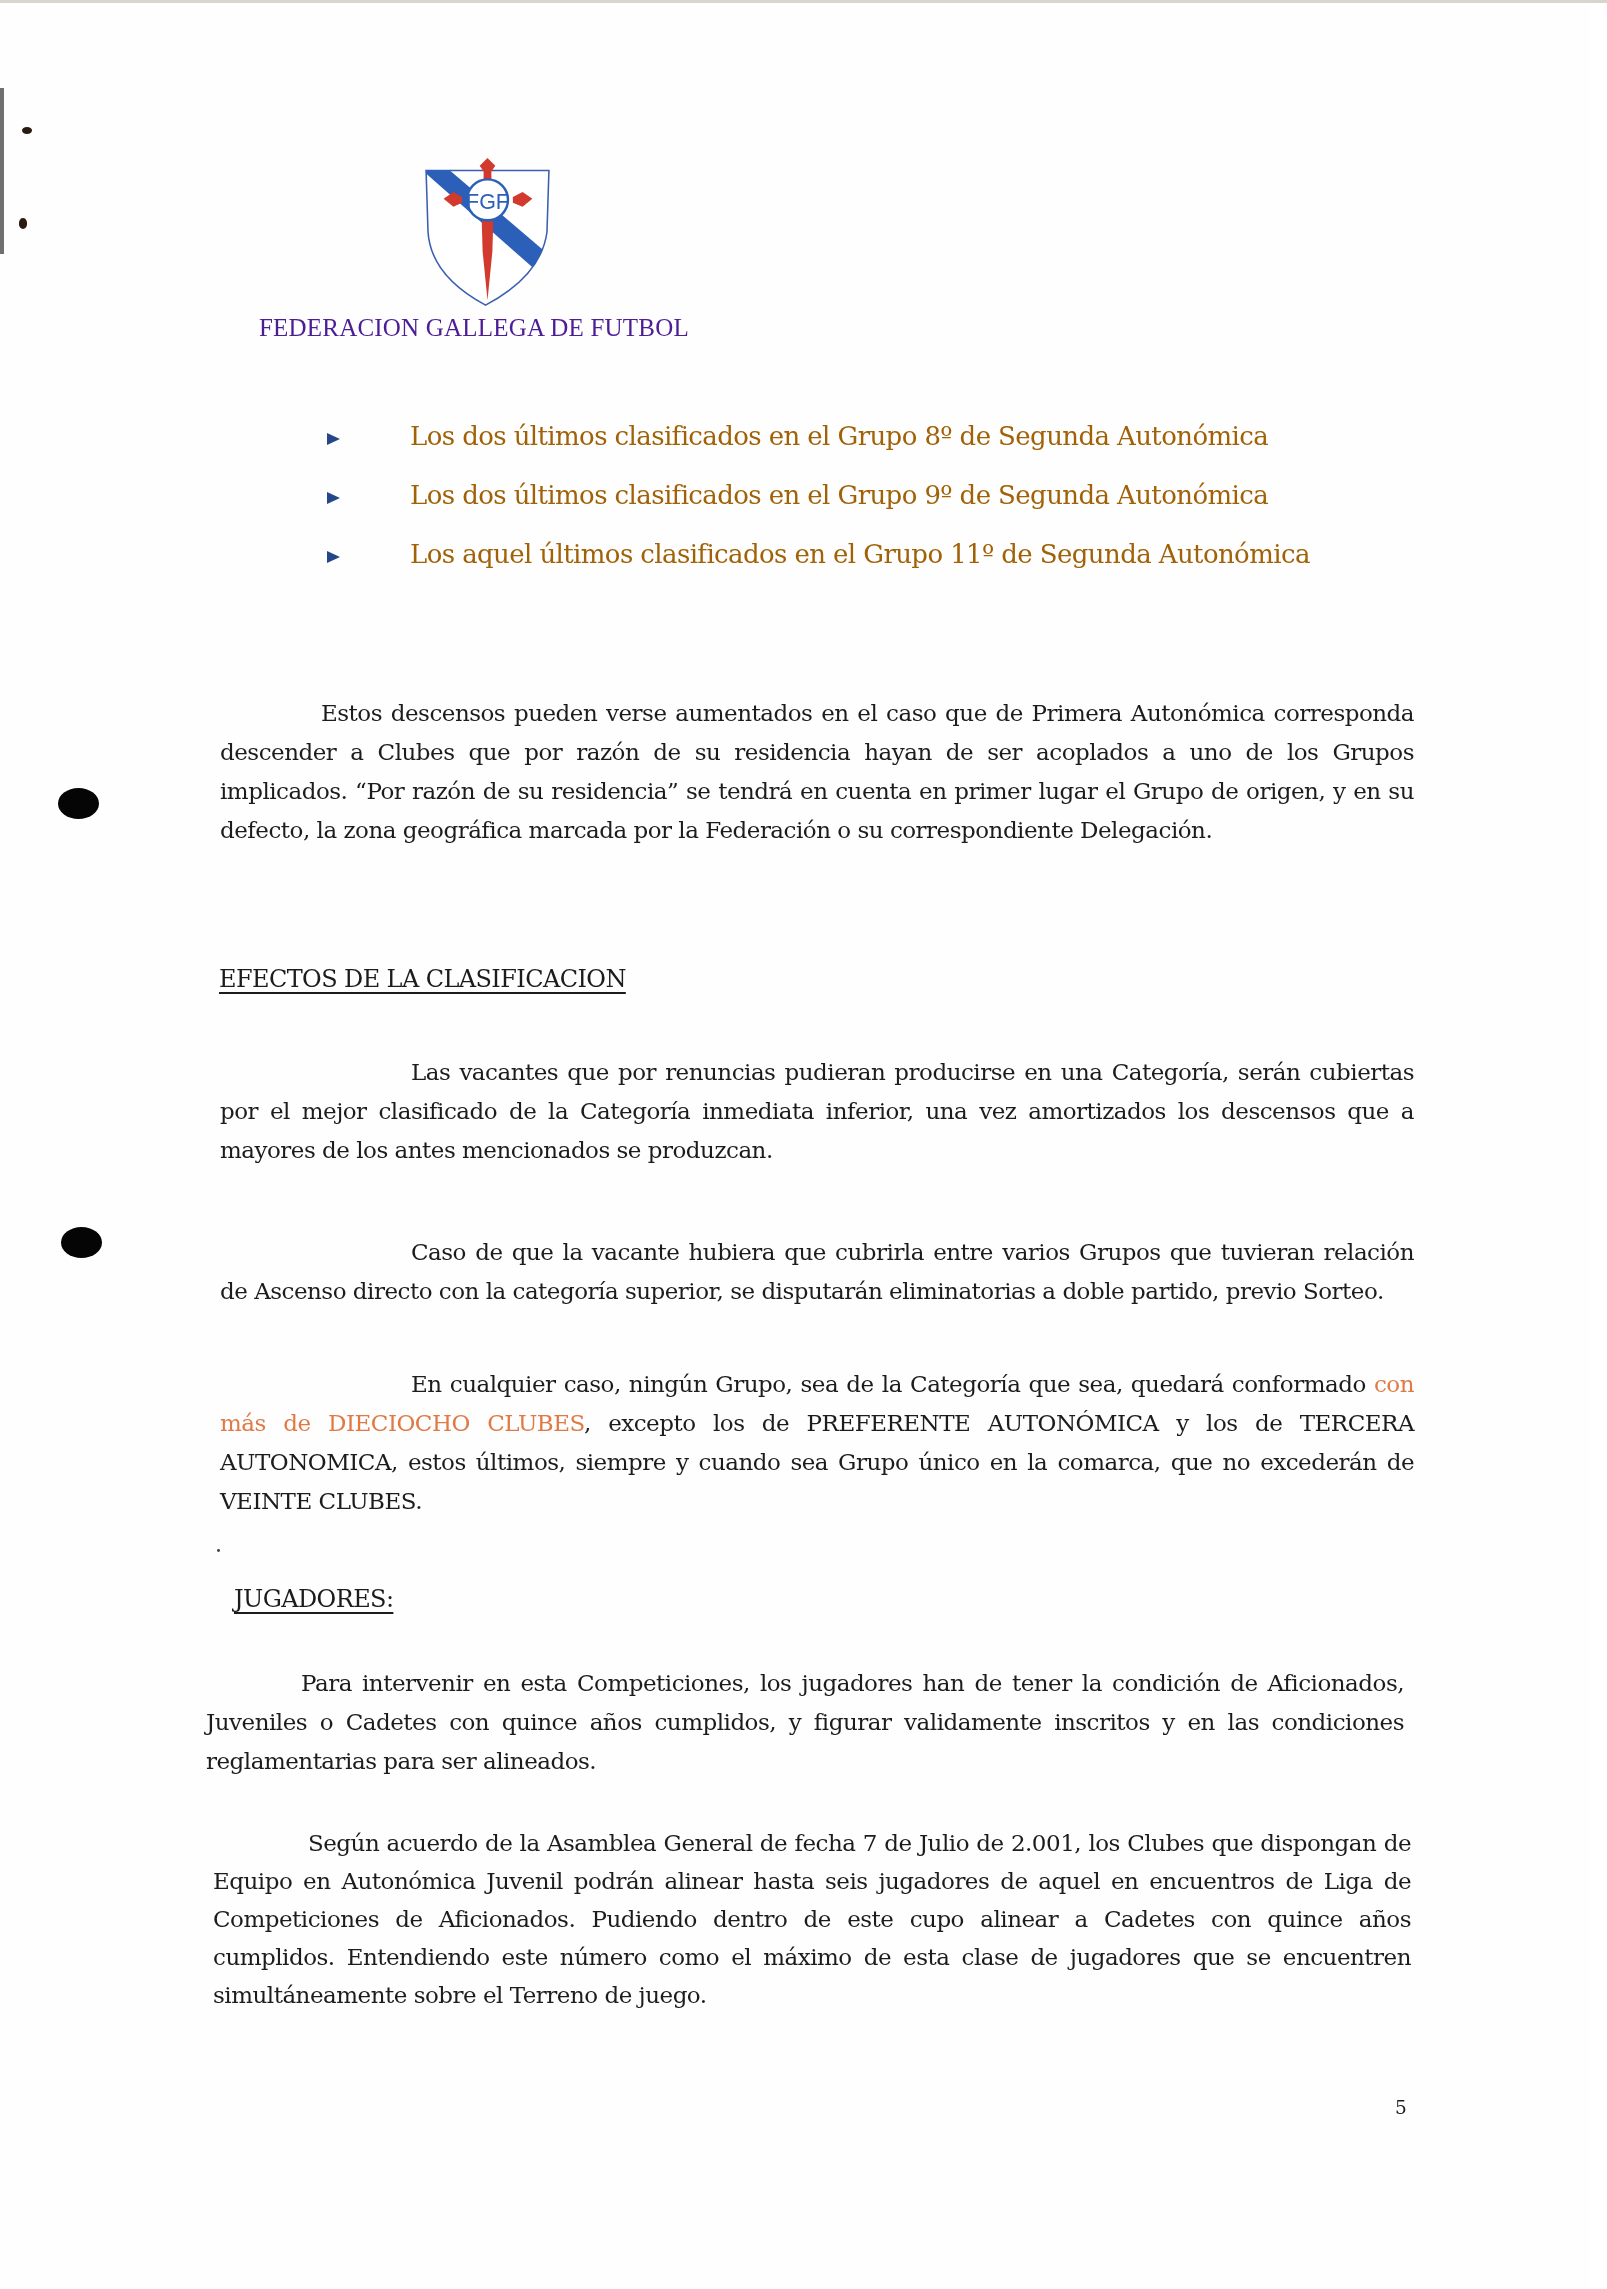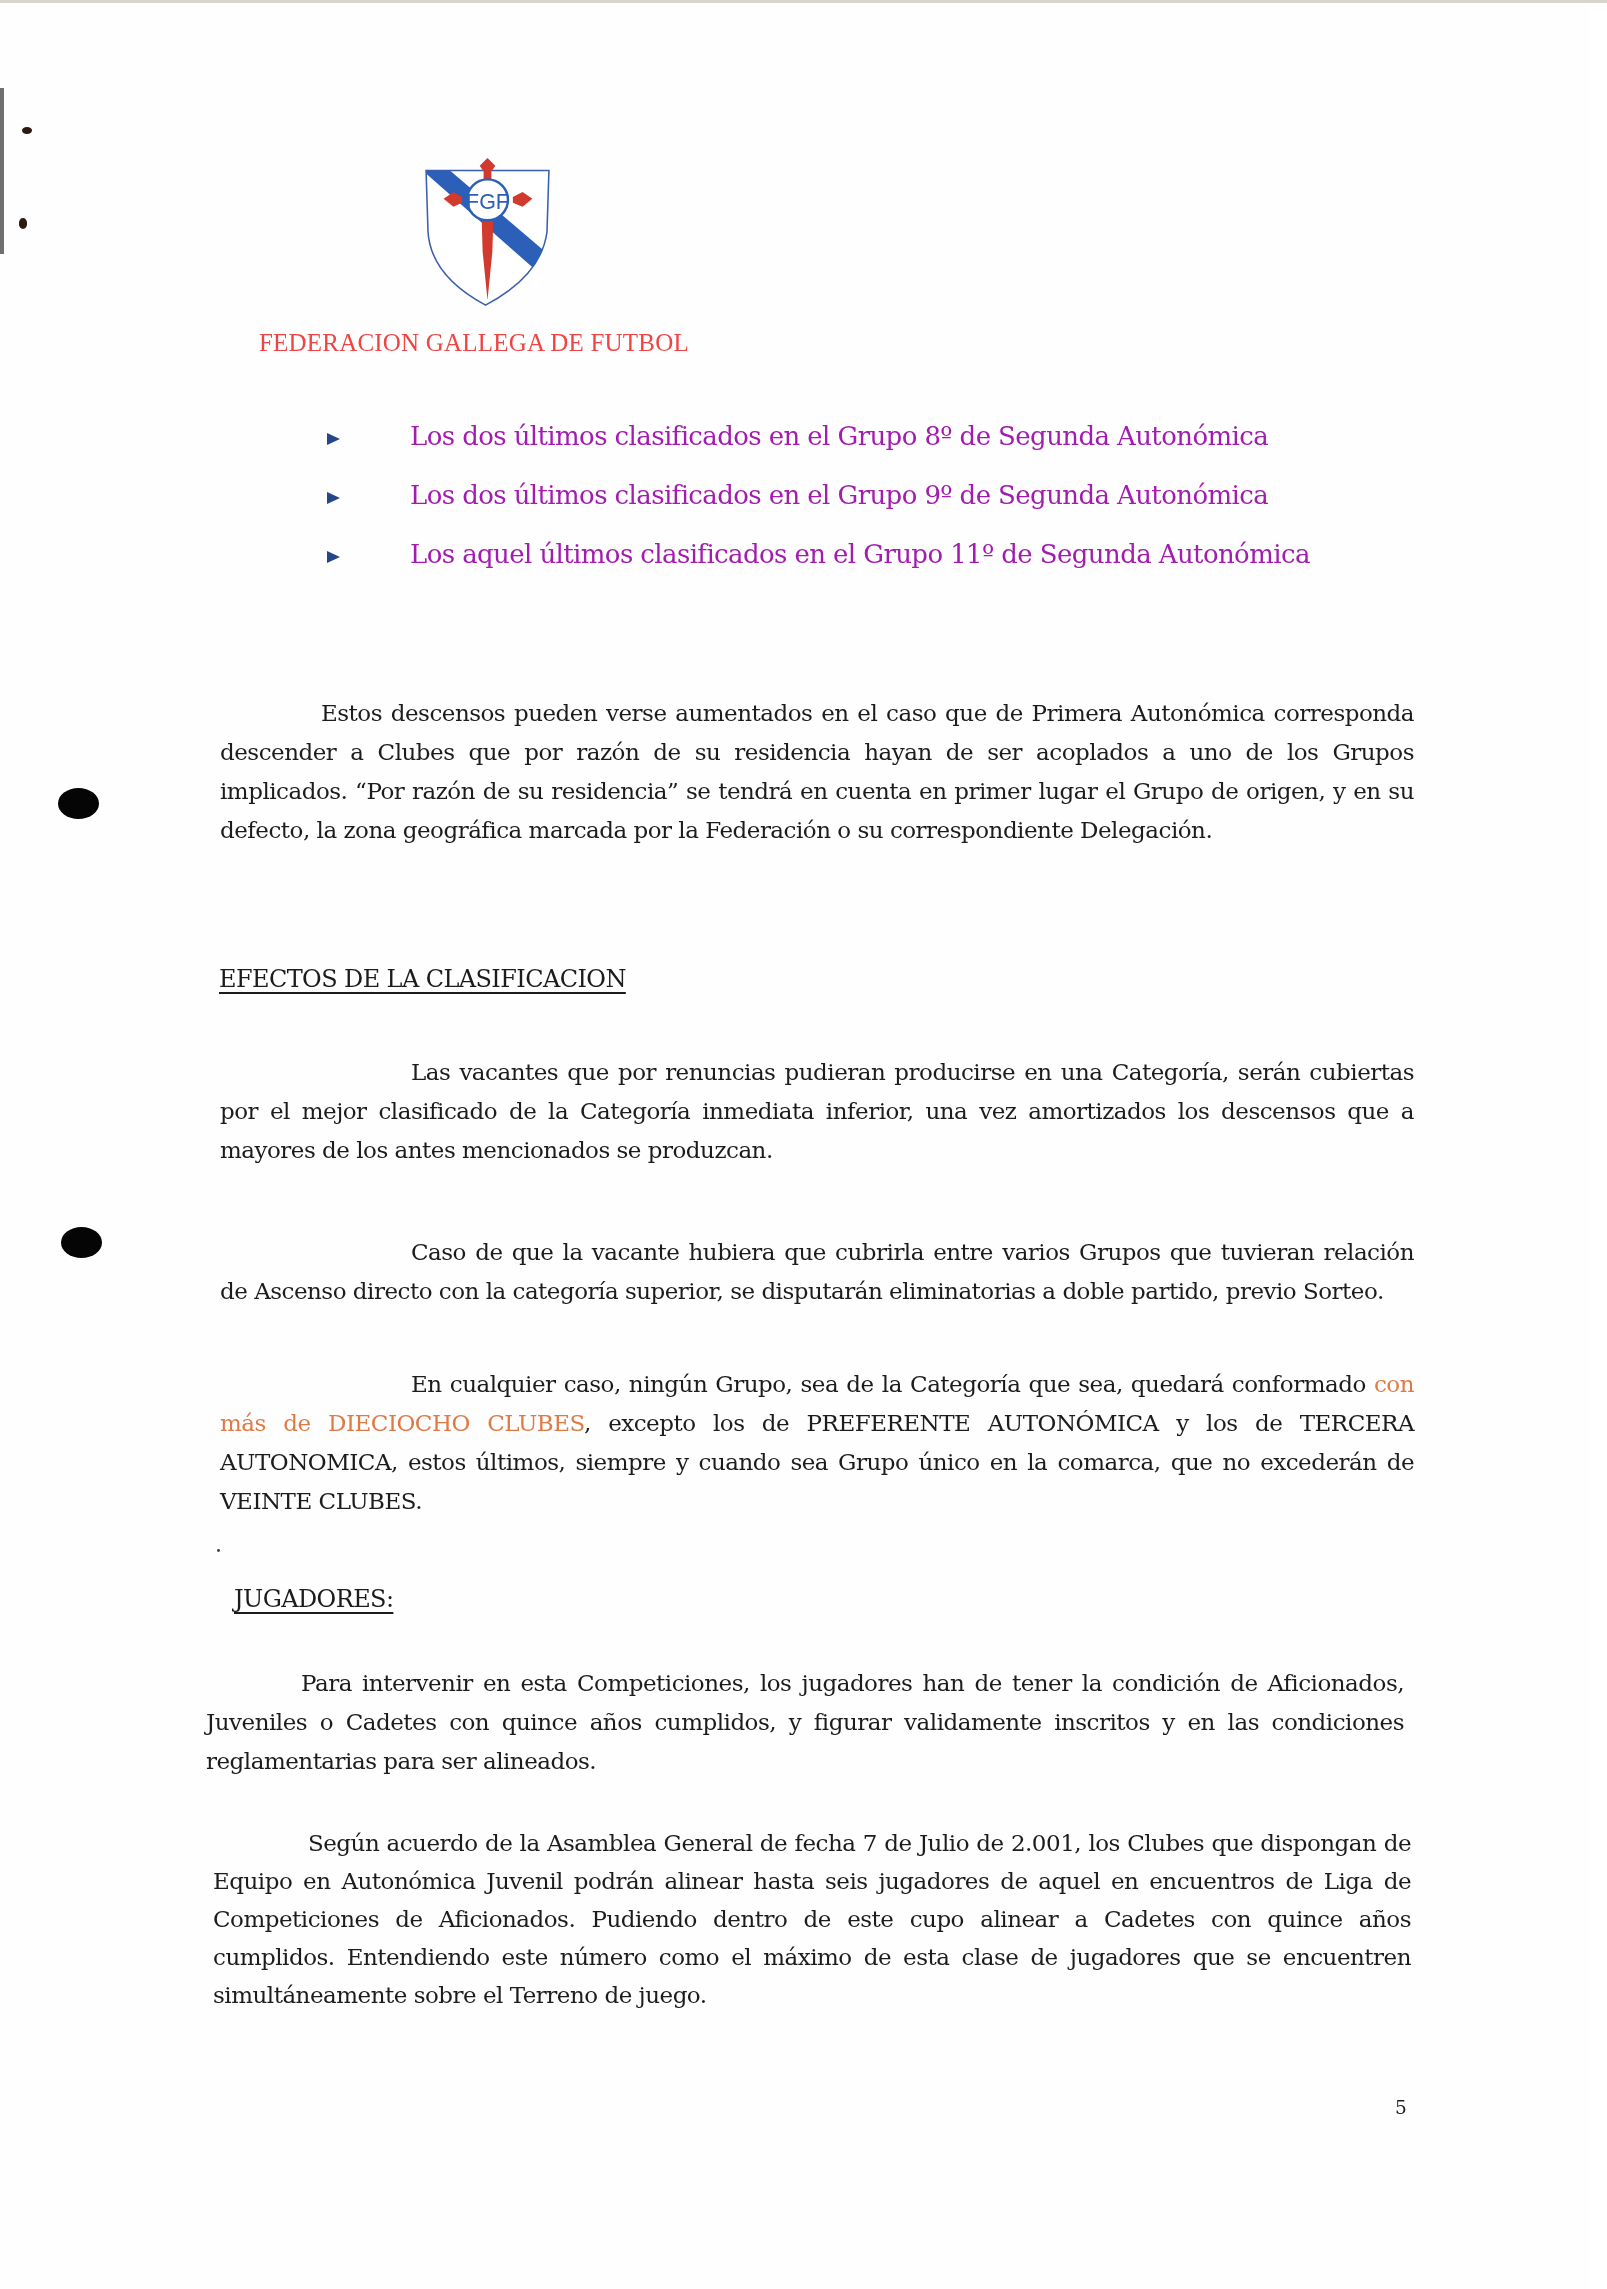--- a/index.html
+++ b/index.html
@@ -6,27 +6,27 @@
   body { width: 1607px; height: 2290px; position: relative; overflow: hidden;
          font-family: "DejaVu Serif", "Liberation Serif", serif; color: #1c1c1c; }
   .page { position: absolute; left: 0; top: 0; width: 1590px; height: 2290px; background: #fefefe; }
   .top-edge { position: absolute; left: 0; top: 0; width: 1607px; height: 2.9px; background: #d8d6cc; }
   .left-edge { position: absolute; left: 0; top: 88px; width: 3.9px; height: 166px; background: #333; opacity: .7; }
   .speck { position: absolute; background: #2a1a10; border-radius: 50%; }
   .hole { position: absolute; width: 41px; height: 31px; border-radius: 50%; background: #050505; }
 
   .logo { position: absolute; left: 419px; top: 154px; width: 137px; height: 156px; }
   .org-name { position: absolute; left: 259px; top: 314px; font-family: "Liberation Serif", serif;
-              font-size: 25px; color: #ef4444; letter-spacing: 0.2px; white-space: nowrap; margin-top: 15px; }
+              font-size: 25px; color: #4c1d95; letter-spacing: 0.2px; white-space: nowrap; }
 
   .bullets { position: absolute; left: 322px; top: 421px; width: 1073px; margin: 0; padding: 0; list-style: none; }
   .bullet { position: relative; height: 59px; display: flex; align-items: flex-start; }
   .bullet-icon { width: 0; height: 0; border-top: 6.8px solid transparent; border-bottom: 6.8px solid transparent;
                  border-left: 13.7px solid #26468a; margin-top: 11.7px; margin-left: 4.9px; }
-  .bullet-text { position: absolute; left: 88px; top: 0; font-size: 26px; color: #a21caf; white-space: nowrap;
+  .bullet-text { position: absolute; left: 88px; top: 0; font-size: 26px; color: #a16207; white-space: nowrap;
                  font-family: "DejaVu Serif", serif; letter-spacing: -0.6px; }
 
   .para { position: absolute; left: 220px; width: 1194px; font-size: 23px; line-height: 39px;
           text-align: justify; text-align-last: left; letter-spacing: -0.5px; margin: 0; }
   .accent { color: #e07a45; }
 
   .heading { position: absolute; font-size: 24px; letter-spacing: -0.6px; text-decoration: underline;
              text-decoration-thickness: 2px; text-underline-offset: 4.9px; white-space: nowrap; margin: 0; font-weight: normal; }
 
   .page-number { position: absolute; left: 1395px; top: 2097px; font-size: 18.5px; color: #1c1c1c; }

